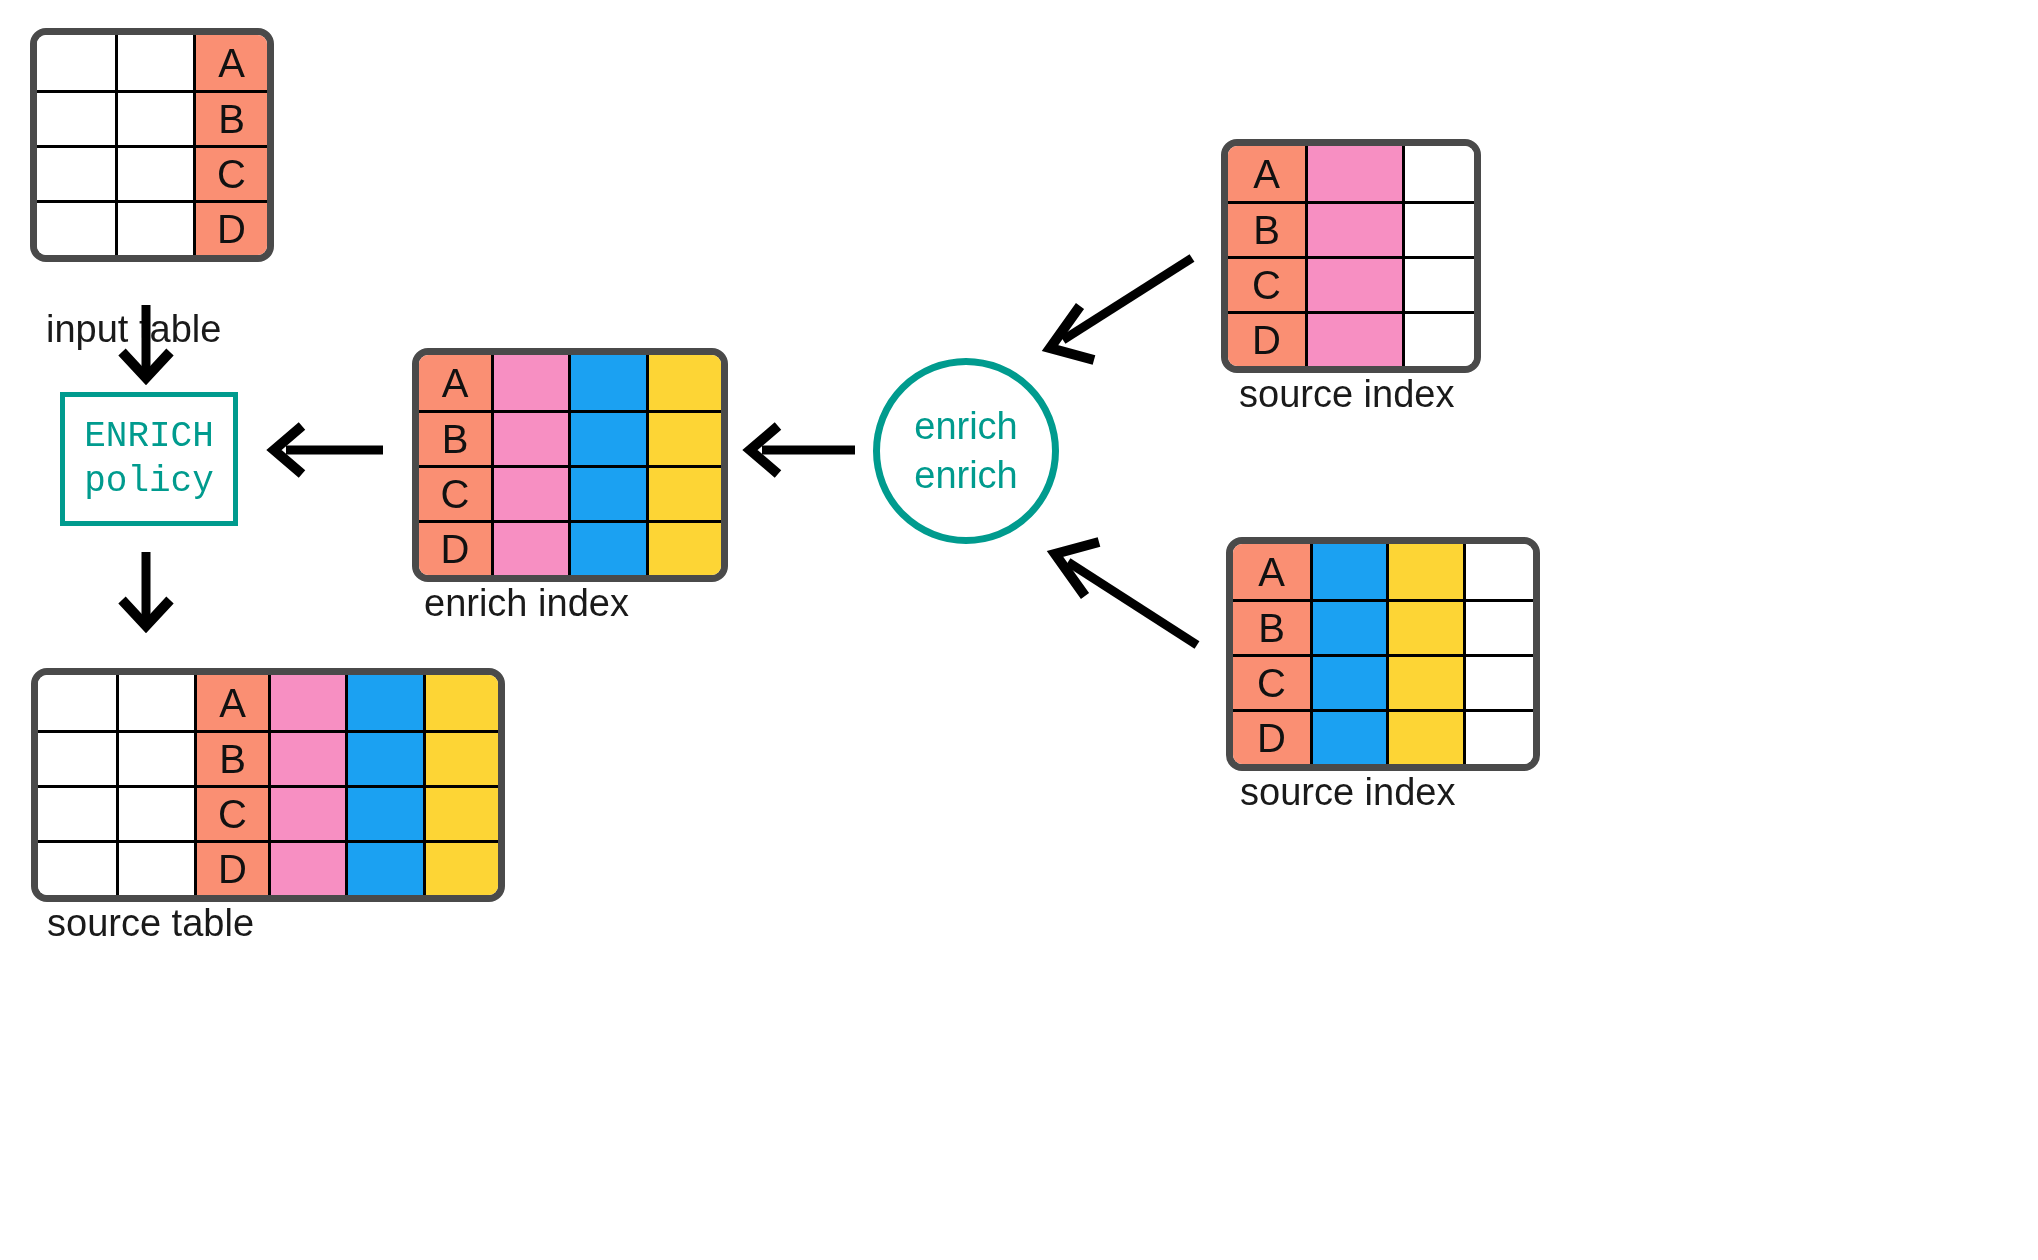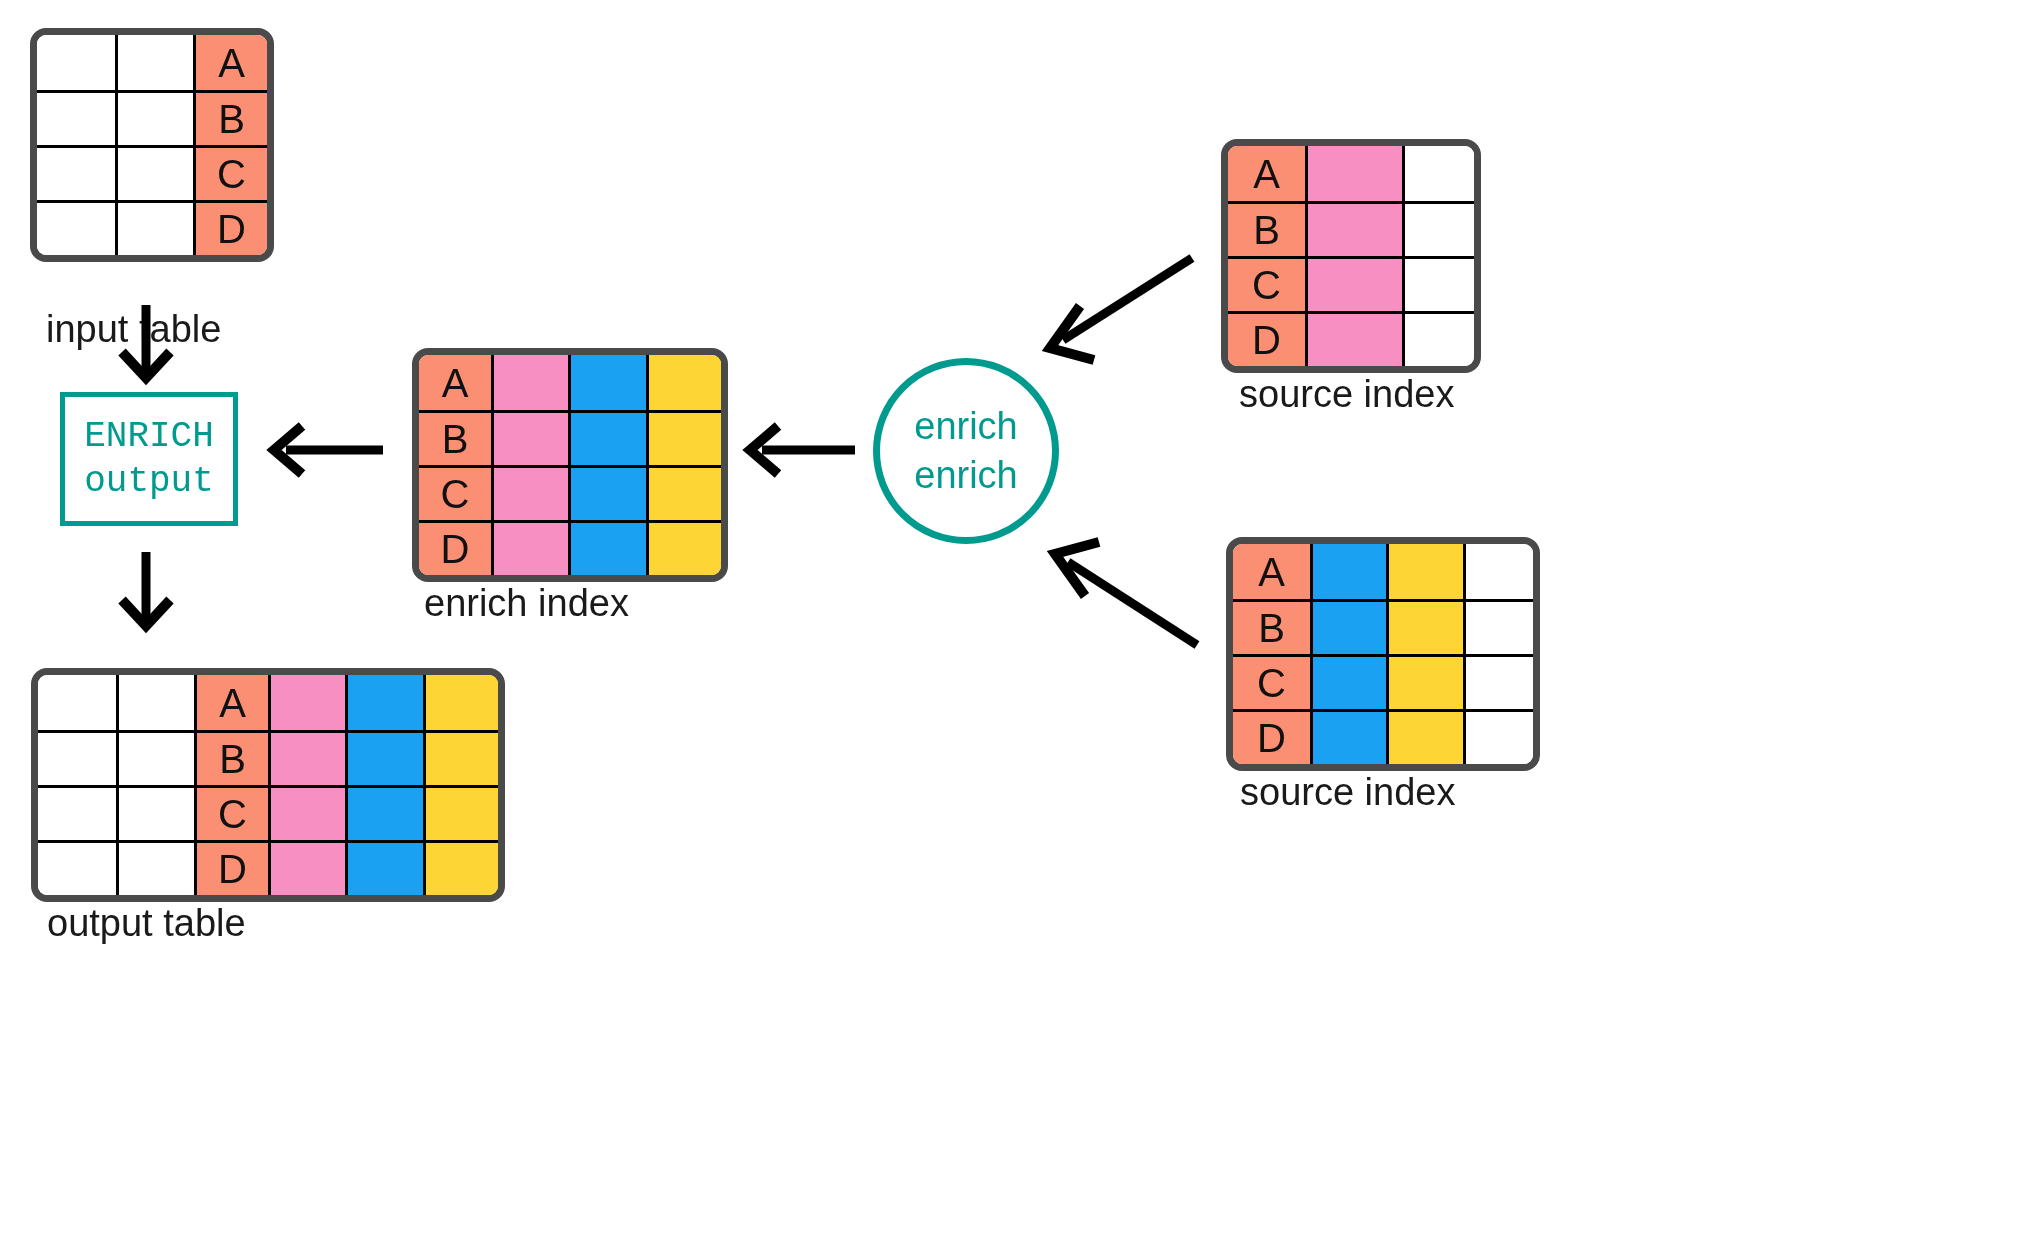--- a/index.html
+++ b/index.html
@@ -139,21 +139,21 @@
           <div class="cell c-white" style="width: 78px; height: 55px;"></div>
           <div class="cell c-white" style="width: 78px; height: 55px;"></div>
           <div class="cell c-salmon" style="width: 74px; height: 55px;">D</div>
         </div>
       </div>
     <div class="caption" style="left:16px; top:282px;">input table</div>
   </div>
 
   <div class="cmd-box" style="left:60px; top:392px; width:178px; height:134px;">
     <div class="cmd-line">ENRICH</div>
-    <div class="cmd-line">output</div>
+    <div class="cmd-line">policy</div>
   </div>
 
   <div class="tbl-wrap" style="left:412px; top:348px;">
     <div class="tbl">
         <div class="tbl-row">
           <div class="cell c-salmon" style="width: 72px; height: 55px;">A</div>
           <div class="cell c-pink" style="width: 77px; height: 55px;"></div>
           <div class="cell c-blue" style="width: 78px; height: 55px;"></div>
           <div class="cell c-yellow" style="width: 75px; height: 55px;"></div>
         </div>
@@ -268,21 +268,21 @@
         </div>
         <div class="tbl-row">
           <div class="cell c-white" style="width: 78px; height: 55px;"></div>
           <div class="cell c-white" style="width: 78px; height: 55px;"></div>
           <div class="cell c-salmon" style="width: 74px; height: 55px;">D</div>
           <div class="cell c-pink" style="width: 77px; height: 55px;"></div>
           <div class="cell c-blue" style="width: 78px; height: 55px;"></div>
           <div class="cell c-yellow" style="width: 75px; height: 55px;"></div>
         </div>
       </div>
-    <div class="caption" style="left:16px; top:236px;">output table</div>
+    <div class="caption" style="left:16px; top:236px;">source table</div>
   </div>
 
   <svg id="arrow-layer" viewBox="0 0 2038 1260">
     <g stroke="#000000" stroke-width="9" fill="none" stroke-linecap="butt" stroke-linejoin="miter">
 
       <g>
         <line x1="146" y1="305" x2="146" y2="372"></line>
         <polyline points="122,352 146,378 170,352" stroke-width="10"></polyline>
       </g>
 

